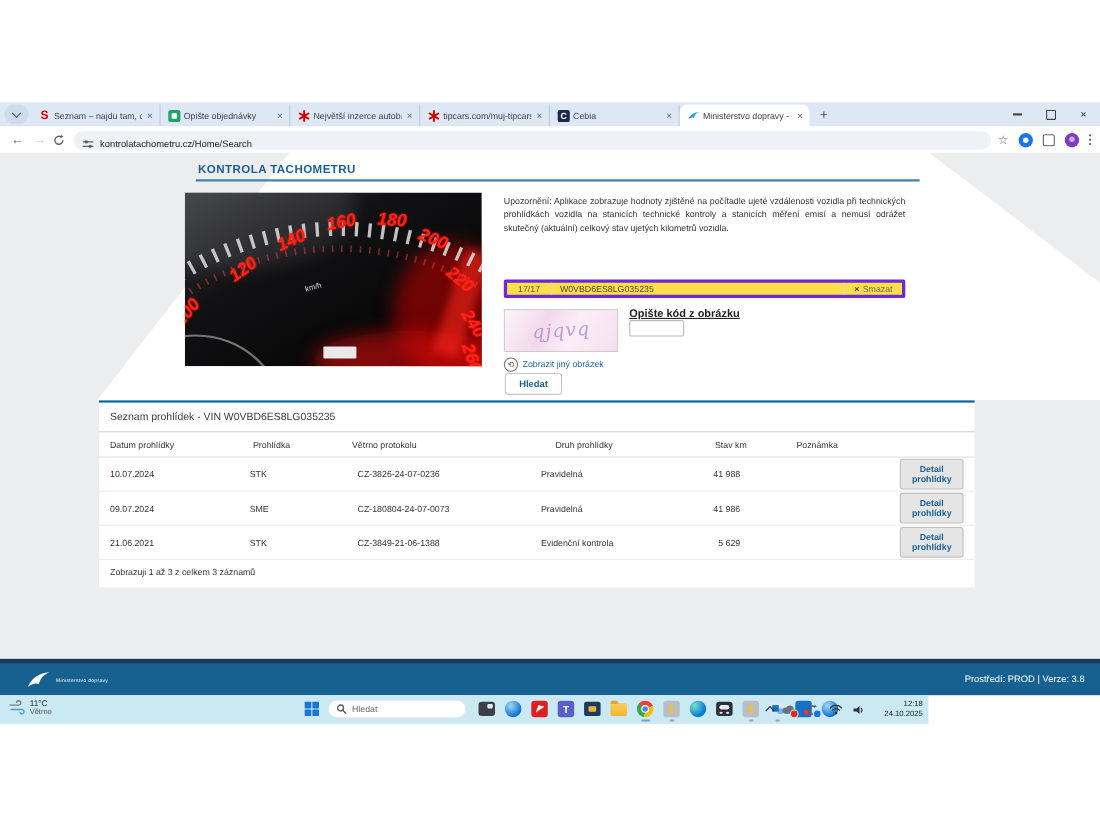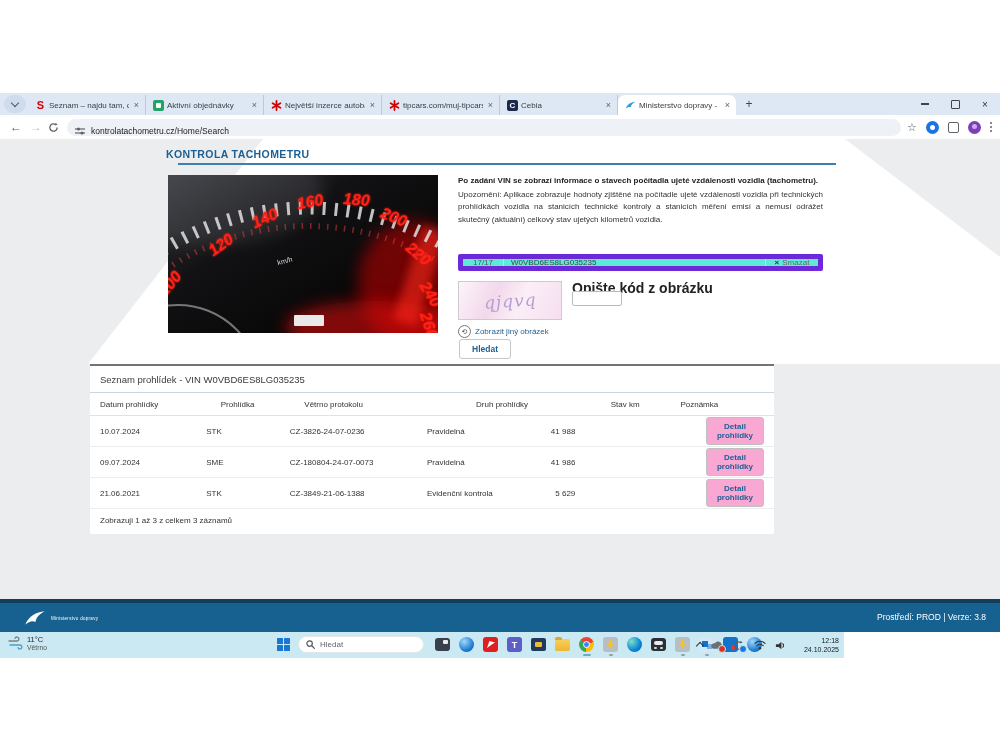--- a/index.html
+++ b/index.html
@@ -37,49 +37,49 @@
   .extic{width:9px;height:9px;border:1.5px solid #5f6368;border-radius:2px;}
   .avatar{width:13px;height:13px;border-radius:50%;background:#7b3fb8;position:relative;}
   .avatar::after{content:"";position:absolute;left:4px;top:3px;width:5px;height:5px;border-radius:50%;background:#cfa8ee;}
   .menudots{display:flex;flex-direction:column;gap:1.5px;}
   .menudots i{width:2.2px;height:2.2px;background:#5f6368;border-radius:50%;display:block;}
 
   
   .content{position:absolute;top:139px;left:0;width:1000px;height:460px;background:#ebedef;overflow:hidden;}
   .whiteband{position:absolute;top:0;left:0;width:1000px;height:225px;background:#fff;
     clip-path:polygon(263px 0,845px 0,1000px 118px,1000px 225px,88px 225px);}
-  .pg-heading{position:absolute;top:9px;left:166px;color:#1b5f94;font-size:10.5px;font-weight:bold;letter-spacing:.4px;}
+  .pg-heading{position:absolute;top:9px;left:180px;color:#1b5f94;font-size:10.5px;font-weight:bold;letter-spacing:.4px;}
   .pg-underline{position:absolute;top:24px;left:178px;width:658px;height:2px;background:#3d7fae;}
   .speedo{position:absolute;top:36px;left:168px;width:270px;height:158px;}
   .rightcol{position:absolute;top:36px;left:458px;width:365px;}
   .intro{font-size:8px;font-weight:bold;color:#222;line-height:1.5;}
   .warn{font-size:8px;color:#333;line-height:1.55;text-align:justify;margin-top:2px;}
-  .vingroup{position:absolute;top:79px;left:0;width:365px;height:17px;display:flex;border:5px solid #6d28d9;border-radius:2px;box-sizing:border-box;background:#5eead4;}
+  .vingroup{position:absolute;top:79px;left:0;width:365px;height:17px;display:flex;border:3px solid #6d28d9;border-radius:2px;box-sizing:border-box;background:#fde047;}
   .vincount{width:40px;border-right:1px solid #d9d9d9;display:flex;align-items:center;justify-content:center;font-size:8px;color:#555;}
   .vinval{flex:1;display:flex;align-items:center;padding-left:7px;font-size:8px;color:#444;}
   .smazat{width:52px;border-left:1px solid #d9d9d9;display:flex;align-items:center;justify-content:center;gap:3px;font-size:8px;color:#666;}
   .smazat b{color:#333;font-size:8px;}
   .captcha{position:absolute;top:106px;left:0;width:104px;height:39px;border:1px solid #ccc;box-sizing:border-box;
     background:linear-gradient(115deg,#fdf4fa 0%,#f2d8eb 35%,#fbeef7 60%,#f6dff0 100%);display:flex;align-items:center;justify-content:center;}
   .captcha span{font-family:"DejaVu Serif",serif;font-style:italic;font-size:17px;color:#b79fd0;transform:rotate(-4deg);letter-spacing:1px;}
-  .cap-label{position:absolute;top:105px;left:114px;font-size:14px;font-weight:bold;color:#222;}
+  .cap-label{position:absolute;top:105px;left:114px;font-size:10px;font-weight:bold;color:#222;text-decoration:underline;}
   .cap-input{position:absolute;top:116px;left:114px;width:50px;height:15px;border:1px solid #bbb;border-radius:2px;box-sizing:border-box;font-size:9px;padding:0 3px;}
   .reflink{position:absolute;top:150px;left:0;display:flex;align-items:center;gap:4px;color:#1b5f94;font-size:8px;}
   .refic{width:11px;height:11px;border:1px solid #777;border-radius:50%;color:#555;font-size:7px;display:flex;align-items:center;justify-content:center;}
   .hledat{position:absolute;top:164px;left:1px;width:50px;height:18px;border:1px solid #c6c6c6;border-radius:3px;background:#fff;color:#1b5f94;font-weight:bold;font-size:8.5px;display:flex;align-items:center;justify-content:center;}
 
   
-  .card{position:absolute;top:225px;left:90px;width:684px;background:#fff;border-top:2px solid #737373;box-sizing:border-box;}
+  .card{position:absolute;top:225px;left:90px;width:796px;background:#fff;border-top:2px solid #0369a1;box-sizing:border-box;}
   .card-title{padding:8px 10px 7px;font-size:9.5px;color:#3a3a3a;border-bottom:1px solid #c9d6e2;}
   .thead{display:flex;align-items:center;height:22px;padding:0 10px;border-bottom:1px solid #e2e2e2;font-size:8px;color:#333;}
   .trow{display:flex;align-items:center;height:30px;padding:0 10px;border-bottom:1px solid #ededed;font-size:8px;color:#333;gap:33px;}
   .c1{width:130px;} .c2{width:90px;} .c3{width:185px;} .c4{width:145px;}
   .c5{width:60px;text-align:left;} .trow .c5{text-align:right;}
   .c6{width:90px;padding-left:14px;} .c7{flex:1;display:flex;justify-content:flex-end;}
-  .detailbtn{border:1px solid #c0c0c0;border-radius:3px;background:#f9a8d4;color:#1b5f94;font-weight:bold;font-size:8px;padding:4px 10px;}
+  .detailbtn{border:1px solid #c0c0c0;border-radius:3px;background:#e5e5e5;color:#1b5f94;font-weight:bold;font-size:8px;padding:4px 10px;}
   .summary{padding:7px 10px 9px;font-size:8px;color:#333;}
 
   
   .sitefooter{position:absolute;top:599px;left:0;width:1000px;height:33px;background:#176190;border-top:4px solid #123e5c;box-sizing:border-box;}
   .flogo{position:absolute;left:24px;top:7px;display:flex;align-items:center;gap:5px;color:#fff;}
   .flogo .txt{font-size:4.5px;letter-spacing:.3px;}
   .envtxt{position:absolute;right:14px;top:9px;color:#fff;font-size:8.5px;}
 
   
   .taskbar{position:absolute;top:632px;left:0;width:844px;height:26px;background:#cbe9f2;}
@@ -135,21 +135,21 @@
 
     <div class="tab">
       <span class="fav fav-seznam">S</span>
       <span class="ttl">Seznam – najdu tam, co nezná</span>
       <span class="cls">×</span>
     </div>
     <div class="tab">
       <span class="fav fav-green">
           <i></i>
         </span>
-      <span class="ttl">Aktivní objednávky</span>
+      <span class="ttl">Opište objednávky</span>
       <span class="cls">×</span>
     </div>
     <div class="tab">
       <span class="fav">
         <svg width="11" height="11" viewBox="0 0 11 11">
             <g stroke="#d40000" stroke-width="1.8" stroke-linecap="round">
               <line x1="5.5" y1="1" x2="5.5" y2="10"></line>
               <line x1="1.6" y1="3.2" x2="9.4" y2="7.8"></line>
               <line x1="9.4" y1="3.2" x2="1.6" y2="7.8"></line>
             </g>
@@ -275,21 +275,20 @@
         <text x="224" y="47" transform="rotate(22 224 47)">200</text>
         <text x="247" y="83" transform="rotate(40 247 83)">220</text>
         <text x="258" y="122" transform="rotate(58 258 122)">240</text>
         <text x="256" y="152" transform="rotate(72 256 152)">260</text>
       </g>
       <text x="110" y="90" font-size="7" fill="#ddd" font-family="Liberation Sans, sans-serif" transform="rotate(-14 110 90)">km/h</text>
       <rect x="126" y="140" width="30" height="11" rx="1" fill="#e9e9e9"></rect>
     </svg>
 
     <div class="rightcol">
-      <div class="intro">Po zadání VIN se zobrazí informace o stavech počítadla ujeté vzdálenosti vozidla (tachometru).</div>
       <div class="warn">Upozornění: Aplikace zobrazuje hodnoty zjištěné na počítadle ujeté vzdálenosti vozidla při technických prohlídkách vozidla na stanicích technické kontroly a stanicích měření emisí a nemusí odrážet skutečný (aktuální) celkový stav ujetých kilometrů vozidla.</div>
 
       <div class="vingroup">
         <div class="vincount">17/17</div>
         <div class="vinval">W0VBD6ES8LG035235</div>
         <div class="smazat">
           <b>×</b>
             <span>Smazat</span>
         </div>
       </div>

